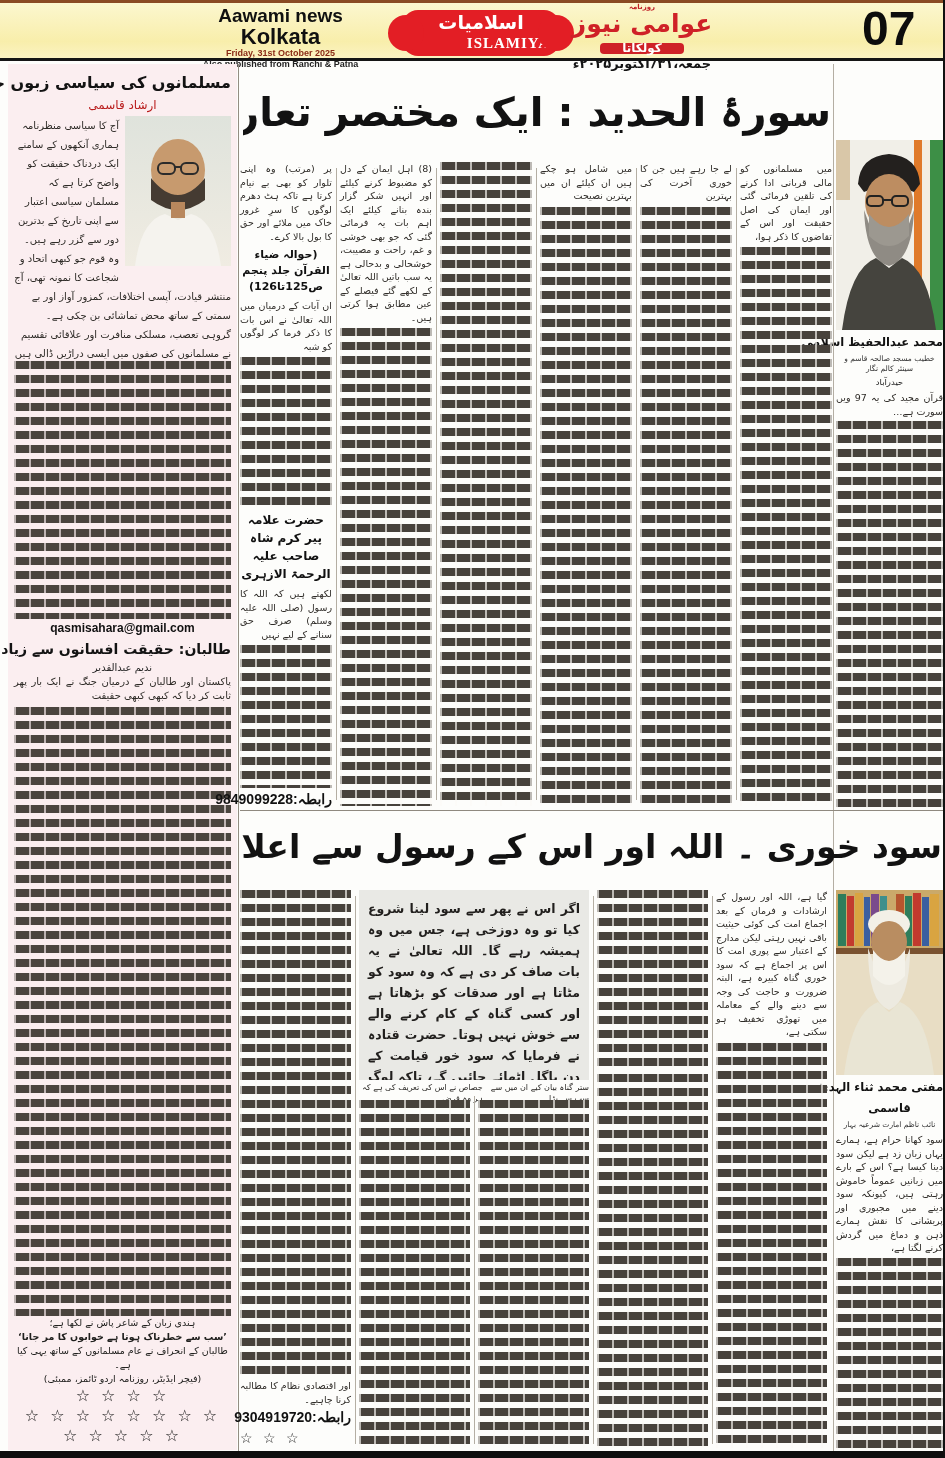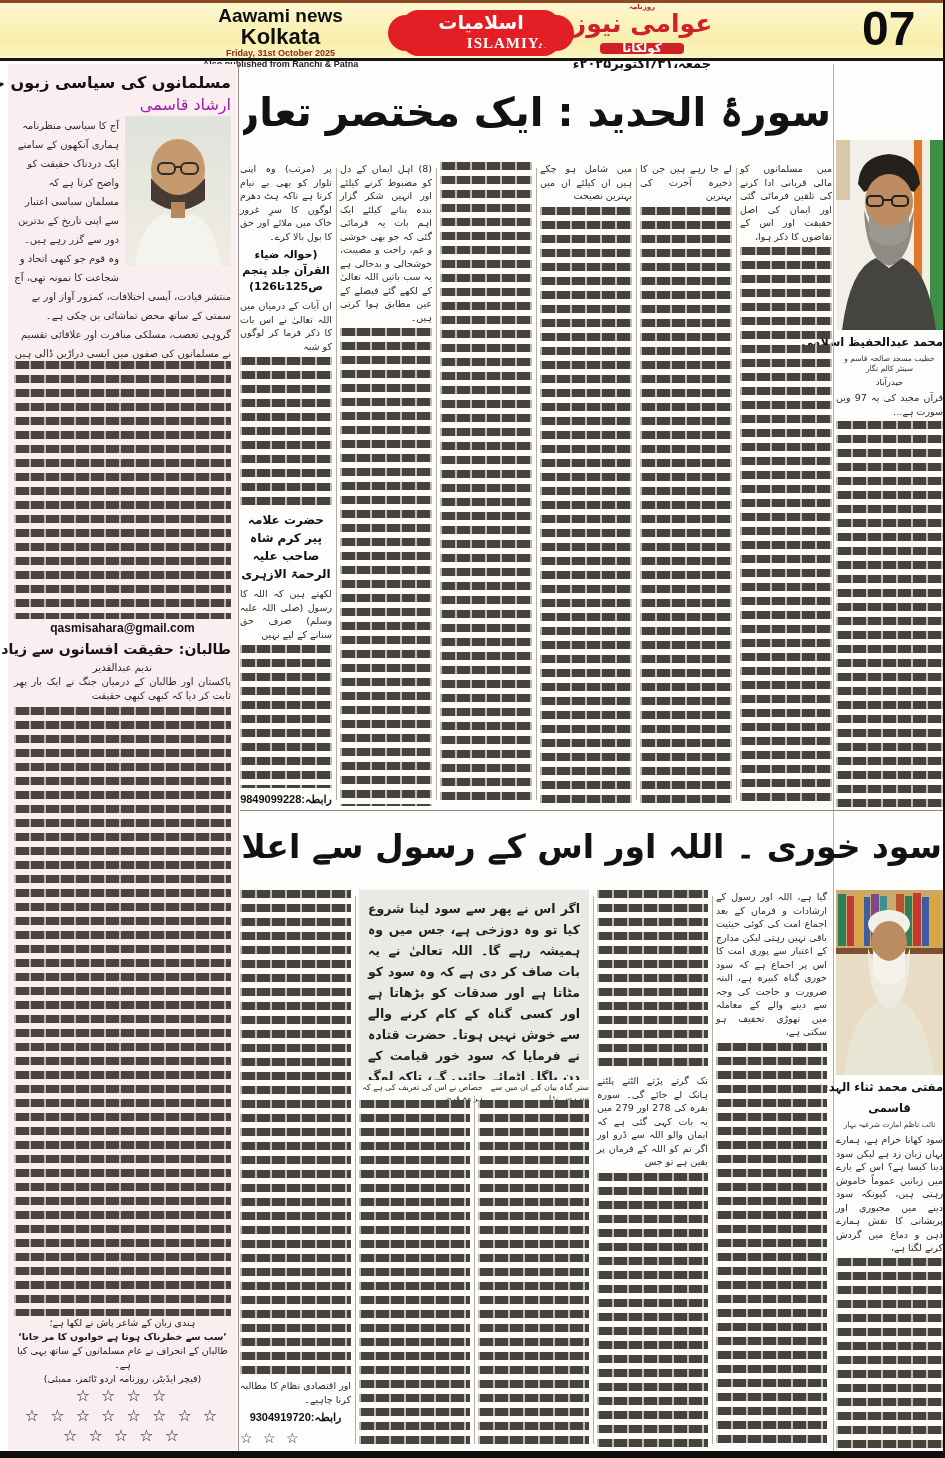--- a/index.html
+++ b/index.html
@@ -37,21 +37,21 @@
           font-family:"Liberation Sans",sans-serif;}
 
   
   .vrule{position:absolute;width:1px;background:#b4aea3;}
   .hrule{position:absolute;height:1px;background:#8f897f;}
 
   
   .sidebar{position:absolute;left:8px;top:64px;width:229px;height:1386px;box-sizing:border-box;
            background:#fbeef0;padding:6px 6px 4px 6px;display:flex;flex-direction:column;}
   .sb-h1{font-size:16px;font-weight:bold;color:#131313;text-align:center;white-space:nowrap;line-height:26px;}
-  .sb-by{font-size:16px;color:#a21caf;text-align:right;line-height:18px;}
+  .sb-by{font-size:12px;color:#b91c1c;text-align:center;line-height:18px;}
   .bodytxt{font-size:10px;line-height:14px;color:#2e2b27;}
   .sim{background-image:
         repeating-linear-gradient(90deg,rgba(252,250,246,.65) 0 2px,transparent 2px 15px),
         repeating-linear-gradient(180deg,#47423c 0 8px,transparent 8px 14px);}
   .simpink{background-image:
         repeating-linear-gradient(90deg,rgba(251,238,240,.65) 0 2px,transparent 2px 15px),
         repeating-linear-gradient(180deg,#4a443e 0 8px,transparent 8px 14px);}
   .grow{flex:1;}
   .email{font-size:12px;font-weight:bold;color:#111;text-align:center;line-height:18px;
          font-family:"Liberation Sans",sans-serif;}
@@ -62,21 +62,21 @@
 
   
   .photo{display:block;}
   .float-r{float:right;margin:2px 0 4px 6px;}
 
   
   .col{position:absolute;display:flex;flex-direction:column;gap:4px;}
   .col .bodytxt{font-size:9.5px;line-height:13.5px;}
   .ref{font-size:11px;font-weight:bold;color:#111;line-height:16px;text-align:center;}
   .subhead{font-size:12px;font-weight:bold;color:#111;text-align:center;line-height:18px;}
-  .contact{font-size:11px;font-weight:bold;color:#111;text-align:center;line-height:14px;}
+  .contact{font-size:14px;font-weight:bold;color:#111;text-align:center;line-height:14px;}
 
   .headline1{position:absolute;left:243px;top:68px;width:588px;height:90px;
              font-size:40px;font-weight:bold;color:#121212;text-align:center;line-height:88px;
              white-space:nowrap;overflow:hidden;}
   .headline2{position:absolute;left:242px;top:814px;width:700px;height:70px;
              font-size:33px;font-weight:bold;color:#121212;text-align:center;line-height:66px;
              white-space:nowrap;overflow:hidden;}
 
   .authorcol{position:absolute;display:flex;flex-direction:column;gap:3px;}
   .a-name{font-size:11.5px;font-weight:bold;color:#111;text-align:center;white-space:nowrap;line-height:18px;}
@@ -177,21 +177,21 @@
     <div class="a-city">حیدرآباد</div>
     <div class="bodytxt just" style="font-size:9.5px;line-height:13.5px;">قرآن مجید کی یہ 97 ویں سورت ہے…</div>
     <div class="sim grow"></div>
   </div>
 
   <div class="col rtl" style="left:740px;top:162px;width:92px;height:644px;">
     <div class="bodytxt just">میں مسلمانوں کو مالی قربانی ادا کرنے کی تلقین فرمائی گئی اور ایمان کی اصل حقیقت اور اس کے تقاضوں کا ذکر ہوا،</div>
     <div class="sim grow"></div>
   </div>
   <div class="col rtl" style="left:640px;top:162px;width:92px;height:644px;">
-    <div class="bodytxt just">لے جا رہے ہیں جن کا ذخیرہ آخرت کی بہترین</div>
+    <div class="bodytxt just">لے جا رہے ہیں جن کا خوری آخرت کی بہترین</div>
     <div class="sim grow"></div>
   </div>
   <div class="col rtl" style="left:540px;top:162px;width:92px;height:644px;">
     <div class="bodytxt just">میں شامل ہو چکے ہیں ان کیلئے ان میں بہترین نصیحت</div>
     <div class="sim grow"></div>
   </div>
   <div class="col rtl" style="left:440px;top:162px;width:92px;height:644px;">
     <div class="sim grow"></div>
   </div>
   <div class="col rtl" style="left:340px;top:162px;width:92px;height:644px;">
@@ -249,21 +249,20 @@
     <div class="bodytxt just" style="font-size:9.5px;line-height:13.5px;">سود کھانا حرام ہے، ہمارے یہاں زبان زد ہے لیکن سود دینا کیسا ہے؟ اس کے بارے میں زبانیں عموماً خاموش رہتی ہیں، کیونکہ سود دینے میں مجبوری اور پریشانی کا نقش ہمارے ذہن و دماغ میں گردش کرنے لگتا ہے،</div>
     <div class="sim grow"></div>
   </div>
 
   <div class="col rtl" style="left:716px;top:890px;width:111px;height:558px;">
     <div class="bodytxt just">گیا ہے، اللہ اور رسول کے ارشادات و فرمان کے بعد اجماع امت کی کوئی حیثیت باقی نہیں رہتی لیکن مدارج کے اعتبار سے پوری امت کا اس پر اجماع ہے کہ سود خوری گناہ کبیرہ ہے، البتہ ضرورت و حاجت کی وجہ سے دینے والے کے معاملہ میں تھوڑی تخفیف ہو سکتی ہے،</div>
     <div class="sim grow"></div>
   </div>
   <div class="col rtl" style="left:597px;top:890px;width:111px;height:558px;">
     <div class="sim" style="height:180px;"></div>
-    <div class="bodytxt just">تک گرتے پڑتے الٹتے پلٹتے ہانک لے جائے گی۔ سورہ بقرہ کی 278 اور 279 میں یہ بات کہی گئی ہے کہ ایمان والو اللہ سے ڈرو اور اگر تم کو اللہ کے فرمان پر یقین ہے تو جس</div>
     <div class="sim grow"></div>
   </div>
 
   <div class="inset rtl">اگر اس نے پھر سے سود لینا شروع کیا تو وہ دوزخی ہے، جس میں وہ ہمیشہ رہے گا۔ اللہ تعالیٰ نے یہ بات صاف کر دی ہے کہ وہ سود کو مٹاتا ہے اور صدقات کو بڑھاتا ہے اور کسی گناہ کے کام کرنے والے سے خوش نہیں ہوتا۔ حضرت قتادہ نے فرمایا کہ سود خور قیامت کے دن پاگل اٹھائے جائیں گے، تاکہ لوگ پہچان لیں کہ یہ سود خور ہے، بعض روایات و آثار سے معلوم ہوتا ہے کہ سود خور قیامت میں گرتا پڑتا، بدحواس ہوگا، آگ اس کو میدان محشر تک گرتے پڑتے الٹتے پلٹتے ہانک لے جائے گی۔</div>
   <div class="underinset">
     <span>ستر گناہ بیان کیے ان میں سے سب سے بڑا</span>
     <span>جصاص نے اس کی تعریف کی ہے کہ ہر وہ قرض</span>
   </div>
 
   <div class="col rtl" style="left:478px;top:1100px;width:111px;height:348px;">

